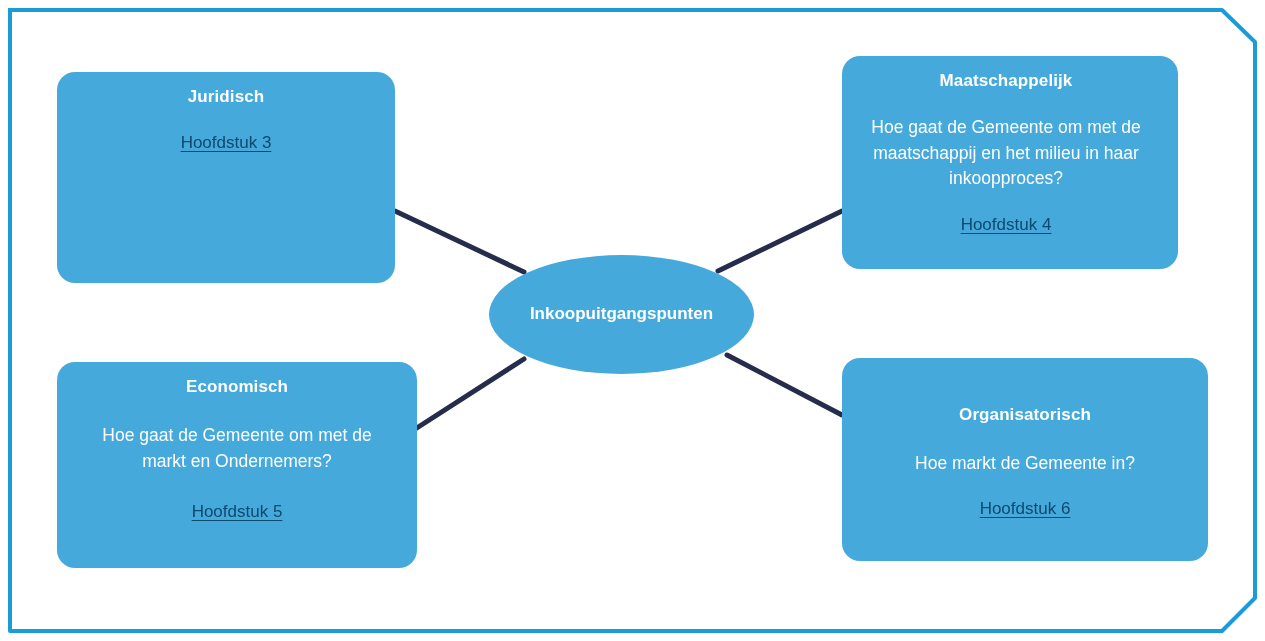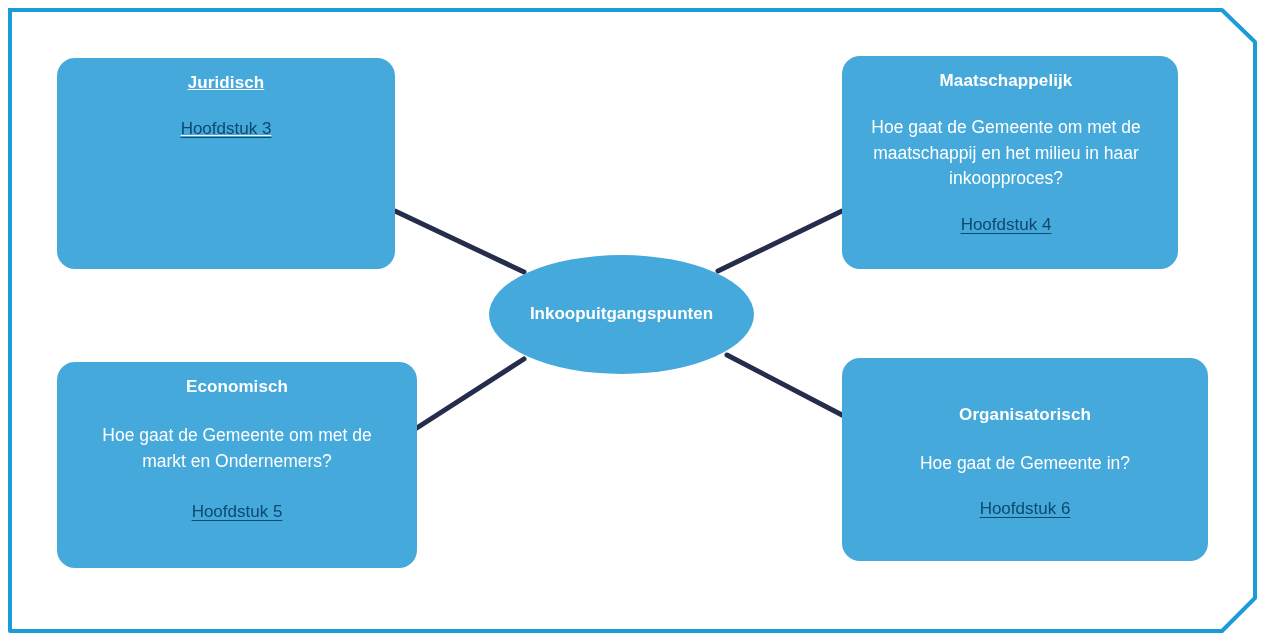--- a/index.html
+++ b/index.html
@@ -65,21 +65,21 @@
   .node-link {
     font-size: 17px;
     font-weight: normal;
     color: #0c4a6e;
     text-decoration: underline;
     text-underline-offset: 3px;
     cursor: pointer;
   }
 
   
-  #box-juridisch        { left: 57px;  top: 58px;  width: 338px; height: 211px; text-decoration: underline; }
+  #box-juridisch        { left: 57px;  top: 72px;  width: 338px; height: 211px; }
   #box-maatschappelijk  { left: 842px; top: 56px;  width: 336px; height: 213px; padding-left: 8px; }
   #box-economisch       { left: 57px;  top: 362px; width: 360px; height: 206px; }
   #box-organisatorisch  { left: 842px; top: 358px; width: 366px; height: 203px; justify-content: center; }
 
   #box-maatschappelijk .node-title { margin-bottom: 24px; }
   #box-maatschappelijk .node-question { margin-bottom: 24px; }
   #box-economisch .node-title { margin-bottom: 26px; }
   #box-organisatorisch .node-title { margin-bottom: 26px; }
   #box-organisatorisch .node-question { margin-bottom: 22px; }
 
@@ -131,21 +131,21 @@
   </div>
 
   <div class="node-box" id="box-economisch">
     <div class="node-title">Economisch</div>
     <div class="node-question">Hoe gaat de Gemeente om met de markt en Ondernemers?</div>
     <div class="node-link">Hoofdstuk  5</div>
   </div>
 
   <div class="node-box" id="box-organisatorisch">
     <div class="node-title">Organisatorisch</div>
-    <div class="node-question">Hoe gaat de Gemeente in?</div>
+    <div class="node-question">Hoe markt de Gemeente in?</div>
     <div class="node-link">Hoofdstuk  6</div>
   </div>
 
   <div id="center-node">
     <div>Inkoop</div>
     <div>uitgangspunten</div>
   </div>
 
 </div>
 

